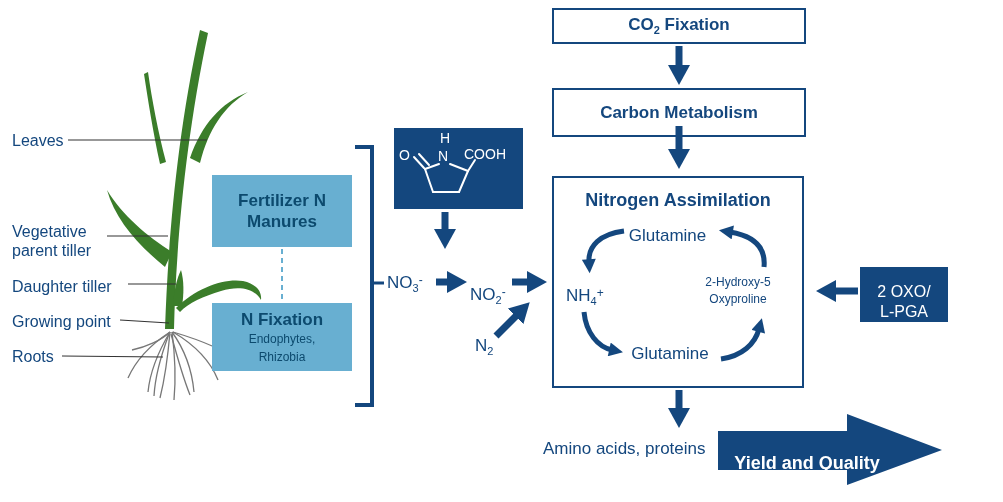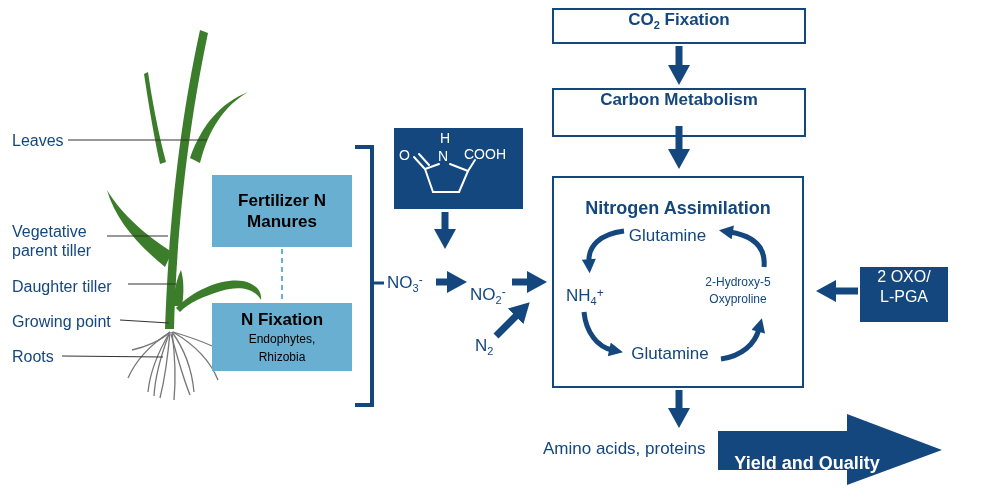--- a/index.html
+++ b/index.html
@@ -5,32 +5,32 @@
   html,body{margin:0;padding:0;background:#fff;}
   #stage{
     position:relative;width:1003px;height:502px;background:#fff;overflow:hidden;
     font-family:"Liberation Sans", sans-serif;color:var(--navy,#14477e);
   }
   #base-svg{position:absolute;left:0;top:0;z-index:0;}
   .lbl{position:absolute;white-space:nowrap;font-size:16px;color:var(--navy);z-index:2;line-height:19px;}
   .formula{font-size:17px;}
   .flowbox{
     position:absolute;border:2px solid var(--navy);background:transparent;
-    display:flex;align-items:flex-start;justify-content:center;
+    display:flex;align-items:center;justify-content:center;
     font-weight:bold;color:var(--navy);font-size:17px;z-index:1;box-sizing:border-box;
   }
   .bluebox{
-    position:absolute;background:var(--light_blue);color:#000000;text-align:center;
+    position:absolute;background:var(--light_blue);color:#0c4a6e;text-align:center;
     display:flex;flex-direction:column;align-items:center;justify-content:center;z-index:1;
   }
   .bluebox .big{font-weight:bold;font-size:17px;line-height:21px;}
   .bluebox .small{font-size:12px;line-height:18px;}
   .navybox{
     position:absolute;background:var(--navy);color:#fff;text-align:center;
-    display:flex;flex-direction:column;align-items:center;justify-content:flex-start;z-index:1;
+    display:flex;flex-direction:column;align-items:center;justify-content:flex-end;z-index:1;
   }
   .navybox .line{font-size:16px;line-height:20px;}
   sub{font-size:11px;}
   .sgn{font-size:12px;vertical-align:4px;}
   .atom{position:absolute;color:#fff;font-size:14px;z-index:2;white-space:nowrap;}
   .center{text-align:center;}
   .s-navy{stroke:var(--navy);fill:none;}
   .f-navy{fill:var(--navy);}
   .f-green{fill:var(--green);stroke:none;}
   .s-root{stroke:var(--root_gray);fill:none;}
@@ -157,21 +157,21 @@
   <div class="lbl formula" style="left:475px;top:336px">
     <span>N</span><sub>2</sub>
   </div>
 
   <div class="flowbox" style="left:552px;top:8px;width:254px;height:36px">
     <span><span>CO</span><sub>2</sub><span> Fixation</span></span>
   </div>
   <div class="flowbox" style="left:552px;top:88px;width:254px;height:49px">
     <span>Carbon Metabolism</span>
   </div>
-  <div class="flowbox" style="left:552px;top:176px;width:252px;height:212px;align-items:flex-start;padding-top:20px;font-size:18px">
+  <div class="flowbox" style="left:552px;top:176px;width:252px;height:212px;align-items:flex-start;padding-top:12px;font-size:18px">
     <span>Nitrogen Assimilation</span>
   </div>
 
   <div class="lbl formula center" style="left:615px;top:226px;width:105px">Glutamine</div>
   <div class="lbl formula" style="left:566px;top:284px">
     <span>NH</span><sub>4</sub><span class="sgn">+</span>
   </div>
   <div class="lbl center" style="left:682px;top:274px;width:112px;font-size:12px;line-height:17px">
     <div>2-Hydroxy-5</div>
     <div>Oxyproline</div>

